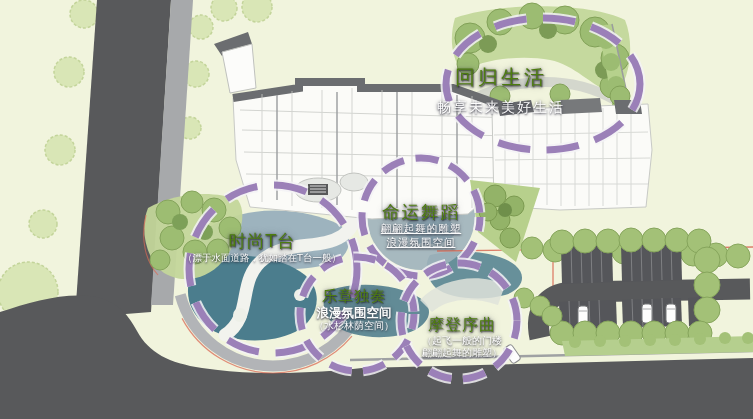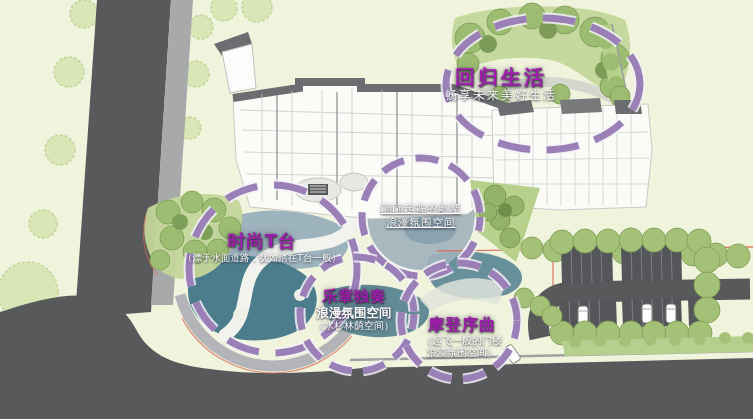--- a/index.html
+++ b/index.html
@@ -5,38 +5,38 @@
   html,body{margin:0;padding:0;background:#e9ecdb;}
   .stage{
     position:relative;width:753px;height:419px;overflow:hidden;
     background:#f1f4dd;
     font-family:"DejaVu Sans","Liberation Sans",sans-serif;
   }
   .stage svg{position:absolute;left:0;top:0;}
   .labels{position:absolute;left:0;top:0;width:100%;height:100%;pointer-events:none;}
   .zone{position:absolute;transform:translateX(-50%);text-align:center;white-space:nowrap;color:#fff;}
   .zt{
-    font-weight:bold;color:#a21caf;
+    font-weight:normal;color:#4d7c0f;
     text-shadow:0 1px 3px rgba(45,45,58,.95), 0 0 6px rgba(70,70,85,.55), 1px 1px 1px rgba(0,0,0,.45);
   }
   .zs{
     color:#ffffff;opacity:.97;
     text-shadow:0 1px 2px rgba(45,45,58,.95), 0 0 4px rgba(70,70,85,.5);
   }
   .z0{left:501px;top:66px;}  .z0 .zt{font-size:20px;letter-spacing:3px;line-height:22px;}
-                              .z0 .zs{font-size:12px;letter-spacing:2px;line-height:14px;}
+                              .z0 .zs{font-size:14px;letter-spacing:2px;line-height:14px;margin-top:12px;}
   .z1{left:421px;top:202px;} .z1 .zt{font-size:17.5px;letter-spacing:2px;line-height:20px;}
                               .z1 .zs{font-size:10.5px;letter-spacing:1px;line-height:13.5px;text-decoration:underline;}
   .z2{left:262px;top:231px;} .z2 .zt{font-size:17.5px;letter-spacing:1px;line-height:20px;}
                               .z2 .zs{font-size:9.5px;letter-spacing:0px;line-height:13px;}
   .z3{left:354px;top:288px;} .z3 .zt{font-size:15px;letter-spacing:1px;line-height:17px;}
                               .z3 .zs.big{font-size:12.5px;font-weight:bold;line-height:15px;}
                               .z3 .zs{font-size:10px;line-height:12.5px;}
   .z4{left:462px;top:309px;margin-top:7px;} .z4 .zt{font-size:16px;letter-spacing:1px;line-height:18.5px;}
-                              .z4 .zs{font-size:10px;line-height:12.5px;}
+                              .z4 .zs{font-size:10px;line-height:12.5px;text-align:right;}
 </style>
 </head>
 <body>
 
 <div class="stage">
 <svg width="753" height="419" viewBox="0 0 753 419">
 
   <rect x="0" y="0" width="753" height="419" fill="#f1f4dd"></rect>
 
   <g fill="#d9e6b6" stroke="#c3d49a" stroke-width="1.5" stroke-dasharray="3 2">
@@ -280,31 +280,32 @@
     </g>
   </g>
 </svg>
 
 <div class="labels">
   <div class="zone z0">
     <div class="zt">回归生活</div>
     <div class="zs">畅享未来美好生活</div>
   </div>
   <div class="zone z1">
+    <div class="zt">命运舞蹈</div>
     <div class="zs">翩翩起舞的雕塑</div>
     <div class="zs">浪漫氛围空间</div>
   </div>
   <div class="zone z2">
     <div class="zt">时尚T台</div>
     <div class="zs">（漂于水面道路，犹如踏在T台一般）</div>
   </div>
   <div class="zone z3">
     <div class="zt">乐章独奏</div>
     <div class="zs big">浪漫氛围空间</div>
     <div class="zs">（水杉林荫空间）</div>
   </div>
   <div class="zone z4">
     <div class="zt">摩登序曲</div>
     <div class="zs">（起飞一般的门楼</div>
-    <div class="zs">浪漫氛围空间）</div>
+    <div class="zs">翩翩起舞的雕塑）</div>
   </div>
 </div>
 </div>
 
 </body></html>

